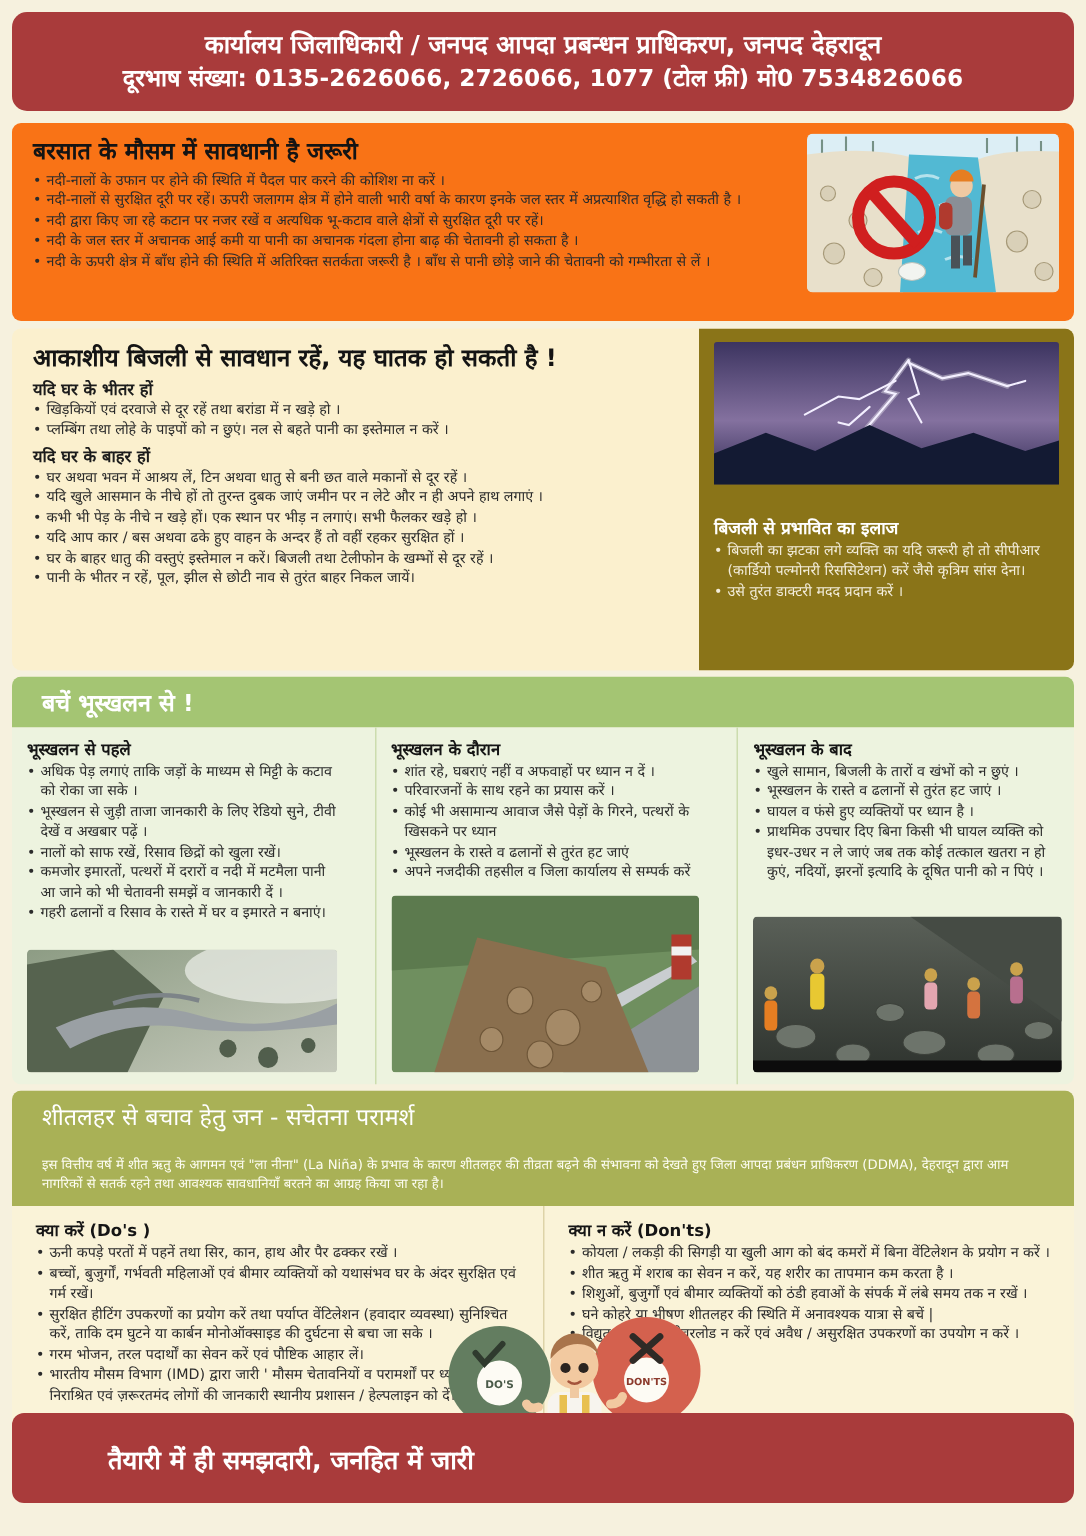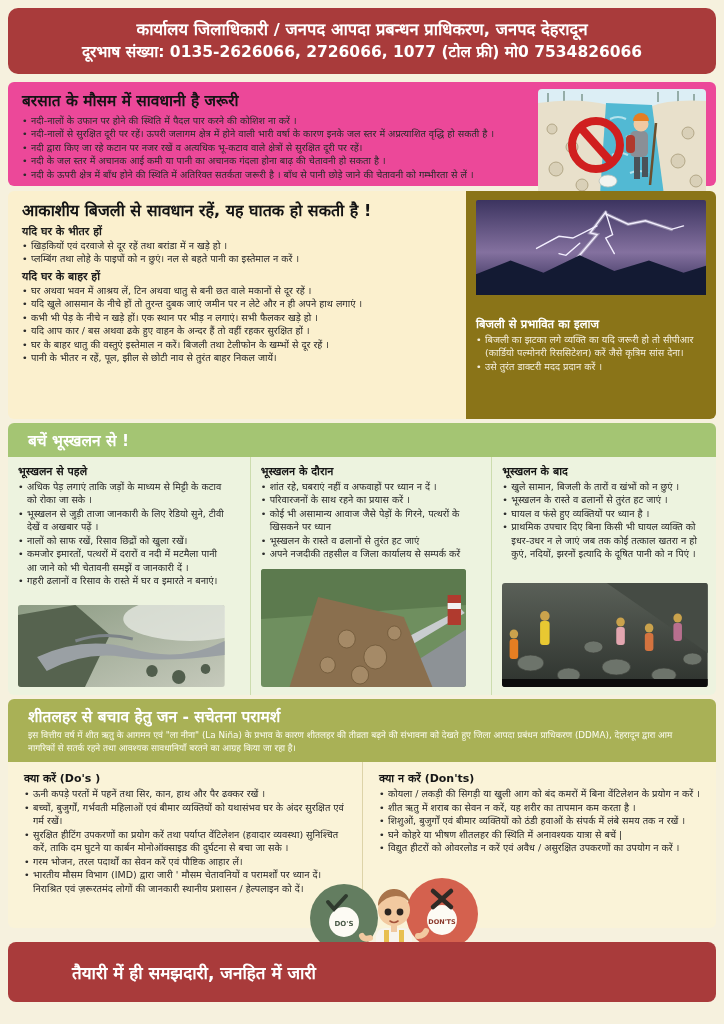--- a/index.html
+++ b/index.html
@@ -11,21 +11,21 @@
   
   .hdr {
     background:#a93b3b; border-radius:10px; height:66px;
     display:flex; flex-direction:column; justify-content:center; align-items:center;
     color:#ffffff; text-align:center; margin-bottom:8px;
   }
   .hdr .l1 { font-size:16.5px; font-weight:bold; line-height:1.35; }
   .hdr .l2 { font-size:15.5px; font-weight:bold; line-height:1.35; }
   
   .rain {
-    background:#ec4899; border-radius:6px; height:104px; margin-bottom:5px;
+    background:#f97316; border-radius:6px; height:132px; margin-bottom:5px;
     display:flex; padding:7px 10px 6px 14px; gap:8px;
   }
   .rain-left { flex:1; min-width:0; }
   .sec-title { font-size:15.5px; font-weight:bold; color:#141414; margin-bottom:3px; }
   ul.blist { list-style:none; }
   ul.blist li { font-size:9.5px; color:#2b2b2b; line-height:1.42; padding-left:9px; position:relative; }
   ul.blist li::before { content:"•"; position:absolute; left:0; color:#2b2b2b; }
   .rain-illus { width:168px; height:106px; border-radius:4px; overflow:hidden; flex:none; }
   
   .light {
@@ -47,27 +47,27 @@
   .slide-body { background:#edf3df; height:238px; display:grid; grid-template-columns:1fr 1fr 1fr;gap:17px; }
   .slide-col { padding:6px 8px 8px 10px; display:flex; flex-direction:column; min-width:0; }
   .slide-col + .slide-col { border-left:1px solid #ccdcae; }
   .col-head { font-size:11px; font-weight:bold; color:#151515; margin-bottom:2px; }
   .slide-photo { margin-top:auto; border-radius:3px; overflow:hidden; width:100%; }
   .ph1 { height:82px; } .ph2 { height:118px; } .ph3 { height:104px; }
   .slide-photo svg { display:block; width:100%; height:100%; }
   
   .cold { border-radius:6px; overflow:hidden; }
   .cold-hdr { background:#a9b156; padding:6px 20px 7px; color:#fff; }
-  .cold-hdr .t { font-size:15.5px; font-weight:bold; margin-bottom:2px; }
+  .cold-hdr .t { font-size:15.5px; font-weight:normal; margin-bottom:16px; }
   .cold-hdr .s { font-size:8.8px; line-height:1.5; color:#fdfdf2; }
   .cold-body { background:#faf3d8; height:166px; display:grid; grid-template-columns:1fr 1fr; }
   .cold-col { padding:8px 10px 6px 16px; min-width:0; }
   .cold-col + .cold-col { border-left:1px solid #ddd3a8; }
   
-  .badge { position:absolute; left:300px; top:876px; width:184px; height:80px; z-index:1; }
+  .badge { position:absolute; left:289px; top:876px; width:184px; height:80px; z-index:1; }
   
   .ftr {
     position:absolute; left:8px; right:8px; top:942px; height:60px; z-index:2;
     background:#a93b3b; border-radius:8px; color:#fff;
     display:flex; align-items:center; justify-content:space-between;
     padding:0 26px 0 64px;
   }
   .ftr .slogan { font-size:17px; font-weight:bold; }
   .ftr .sig { text-align:center; font-size:9.5px; font-weight:bold; line-height:1.45; }
   svg { display:block; }

